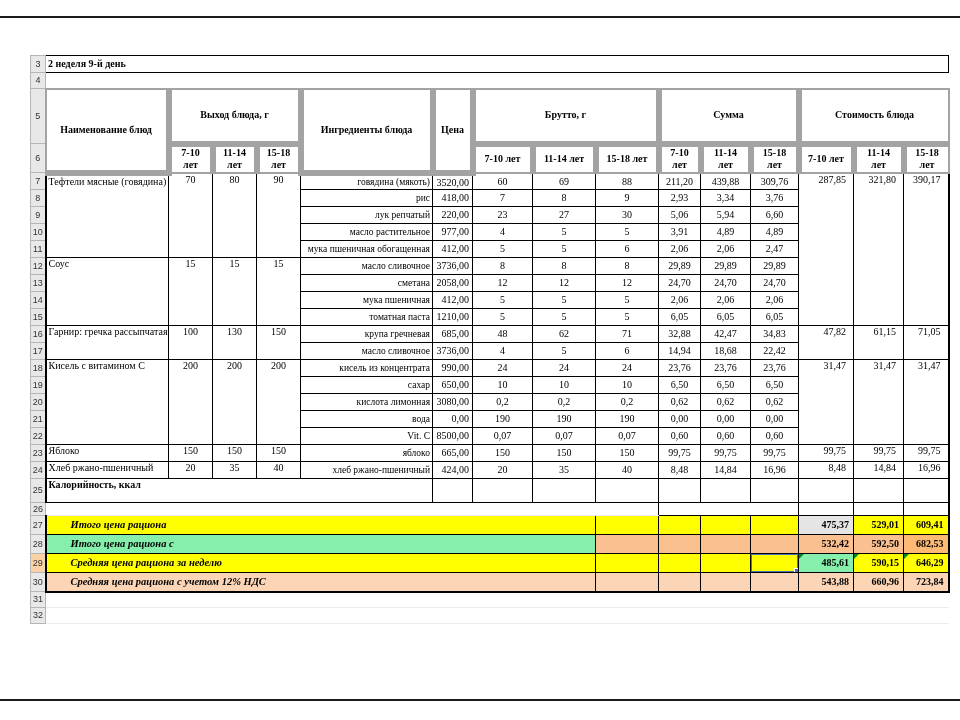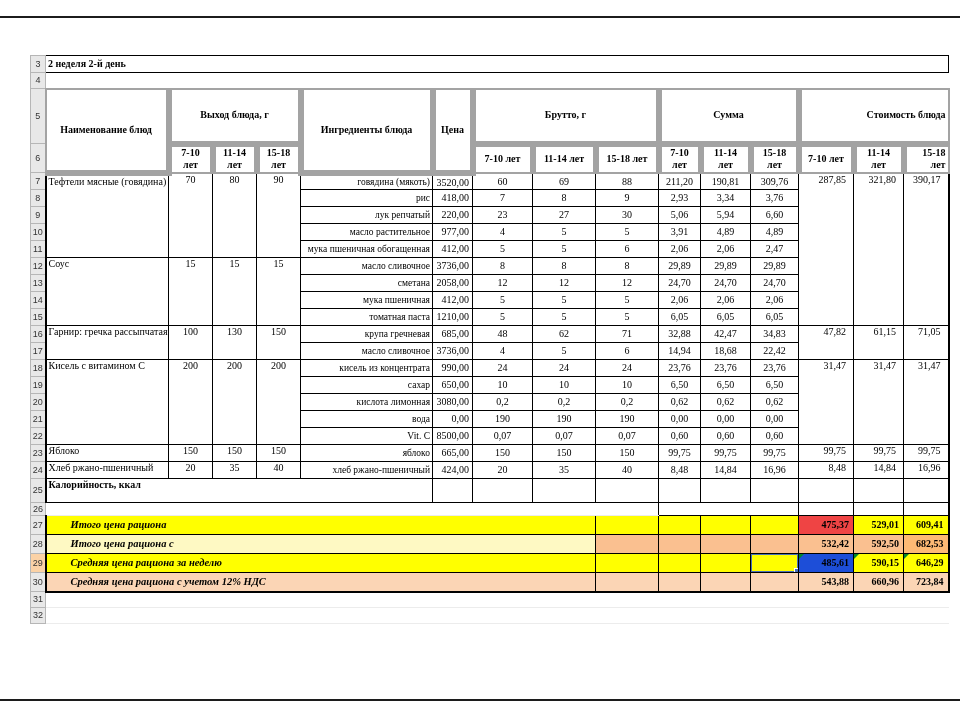--- a/index.html
+++ b/index.html
@@ -32,21 +32,21 @@
 
   td.name{text-align:left;vertical-align:top;}
   td.out{text-align:center;vertical-align:top;}
   td.ingr{text-align:right;font-size:9.5px;}
   td.price{text-align:right;padding-right:3px;}
   td.num{text-align:center;}
   td.cost{text-align:right;vertical-align:top;padding-right:7px;}
   td.bold{font-weight:bold;margin-left:40px;}
 
   td.col-first{border-left-width:2px;}
-  td.col-last{border-right-width:2px;text-align:right;}
+  td.col-last{border-right-width:2px;}
   tr.last-row td.b{border-bottom-width:2px;}
 
   tr.sr td.slabel{font-weight:bold;font-style:italic;font-size:10.5px;text-align:left;padding-left:24px;}
   tr.sr td.sval{font-weight:bold;text-align:right;padding-right:4px;font-size:10px;}
 
   
   td.flag{position:relative;}
   td.flag::before{content:"";position:absolute;top:0;left:0;width:0;height:0;
         border-top:5px solid #00882B;border-right:5px solid transparent;}
 
@@ -82,21 +82,21 @@
       <col style="width:42px">
       <col style="width:50px">
     <col style="width:48px">
       <col style="width:55px">
       <col style="width:50px">
     <col style="width:45px">
   </colgroup>
   <tbody id="static-rows">
     <tr class="hr3">
       <td class="rh">3</td>
-      <td class="week" colspan="15">2 неделя 2-й день</td>
+      <td class="week" colspan="15">2 неделя 9-й день</td>
     </tr>
     <tr class="hr4">
       <td class="rh">4</td>
       <td class="ghost" colspan="15"></td>
     </tr>
     <tr class="hr5">
       <td class="rh">5</td>
       <td class="hdr col-first" rowspan="2">Наименование блюд</td>
       <td class="hdr" colspan="3">Выход блюда, г</td>
       <td class="hdr" rowspan="2">Ингредиенты блюда</td>
@@ -127,21 +127,21 @@
         <td class="b name col-first" rowspan="5">Тефтели мясные (говядина)</td>
         <td class="b out" rowspan="5">70</td>
         <td class="b out" rowspan="5">80</td>
         <td class="b out" rowspan="5">90</td>
         <td class="b ingr">говядина (мякоть)</td>
         <td class="b price">3520,00</td>
         <td class="b num">60</td>
         <td class="b num">69</td>
         <td class="b num">88</td>
         <td class="b num">211,20</td>
-        <td class="b num">190,81</td>
+        <td class="b num">439,88</td>
         <td class="b num">309,76</td>
         <td class="b cost" rowspan="9">287,85</td>
         <td class="b cost" rowspan="9">321,80</td>
         <td class="b cost col-last" rowspan="9">390,17</td>
       </tr>
       <tr class="dr">
         <td class="rh">8</td>
         <td class="b ingr">рис</td>
         <td class="b price">418,00</td>
         <td class="b num">7</td>
@@ -381,46 +381,46 @@
         <td class="b"></td>
         <td class="b col-last"></td>
       </tr>
       <tr class="sr">
         <td class="rh">27</td>
         <td class="b slabel col-first" colspan="8" style="background: rgb(255, 255, 0);">Итого цена рациона</td>
         <td class="b" style="background: rgb(255, 255, 0);"></td>
         <td class="b" style="background: rgb(255, 255, 0);"></td>
         <td class="b" style="background: rgb(255, 255, 0);"></td>
         <td class="b" style="background: rgb(255, 255, 0);"></td>
-        <td class="sval b" style="background: #ef4444; margin-top: 8px;">475,37</td>
+        <td class="sval b" style="background: #e5e5e5; margin-top: 8px;">475,37</td>
         <td class="sval b" style="background: rgb(255, 255, 0);">529,01</td>
         <td class="sval b col-last" style="background: rgb(255, 255, 0);">609,41</td>
       </tr>
       <tr class="sr">
         <td class="rh">28</td>
-        <td class="b slabel col-first" colspan="8" style="background: #fef9c3;">Итого цена рациона с</td>
+        <td class="b slabel col-first" colspan="8" style="background: #86efac;">Итого цена рациона с</td>
         <td class="b" style="background: rgb(250, 192, 144);"></td>
         <td class="b" style="background: rgb(250, 192, 144);"></td>
         <td class="b" style="background: rgb(250, 192, 144);"></td>
         <td class="b" style="background: rgb(250, 192, 144);"></td>
         <td class="sval b" style="background: rgb(250, 192, 144);">532,42</td>
         <td class="sval b" style="background: rgb(250, 192, 144);">592,50</td>
         <td class="sval b col-last" style="background: #fdba74;">682,53</td>
       </tr>
       <tr class="sr">
         <td class="rh sel-row">29</td>
         <td class="b slabel col-first" colspan="8" style="background: rgb(255, 255, 0);">Средняя цена рациона за неделю</td>
         <td class="b" style="background: rgb(255, 255, 0);"></td>
         <td class="b" style="background: rgb(255, 255, 0);"></td>
         <td class="b" style="background: rgb(255, 255, 0);"></td>
         <td class="b selcell" style="background: rgb(255, 255, 0);">
           <div class="selframe"></div>
           <div class="selhandle"></div>
         </td>
-        <td class="sval b flag" style="background: #1d4ed8;">485,61</td>
+        <td class="sval b flag" style="background: #86efac;">485,61</td>
         <td class="sval b flag" style="background: rgb(255, 255, 0);">590,15</td>
         <td class="sval b col-last flag" style="background: rgb(255, 255, 0);">646,29</td>
       </tr>
       <tr class="sr last-row">
         <td class="rh">30</td>
         <td class="b slabel col-first" colspan="8" style="background: rgb(251, 213, 181);">Средняя цена рациона с учетом 12% НДС</td>
         <td class="b" style="background: rgb(251, 213, 181);"></td>
         <td class="b" style="background: rgb(251, 213, 181);"></td>
         <td class="b" style="background: rgb(251, 213, 181);"></td>
         <td class="b" style="background: rgb(251, 213, 181);"></td>

